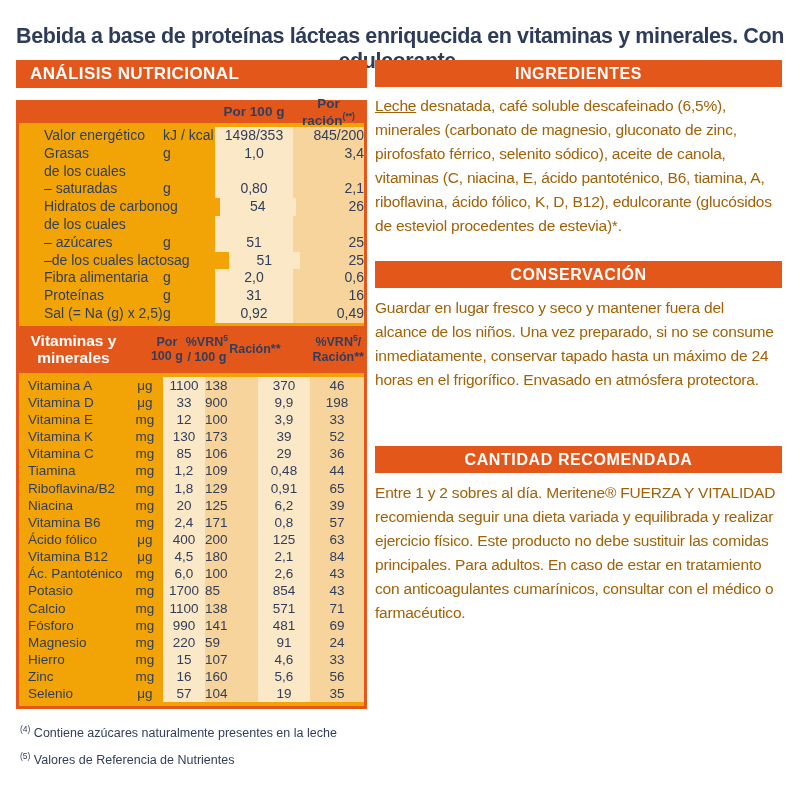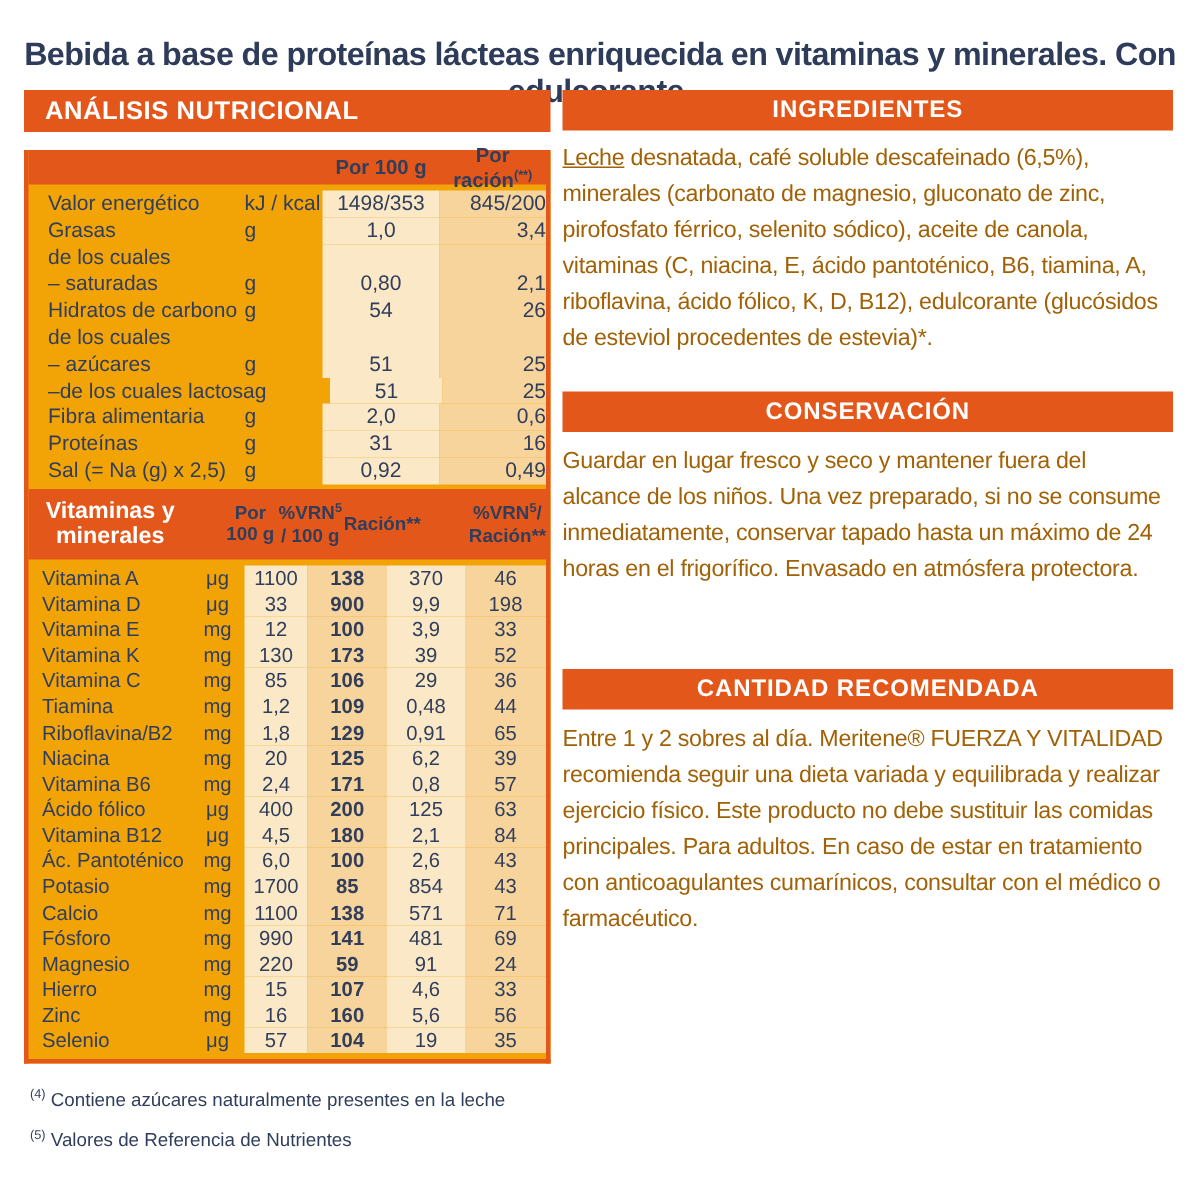--- a/index.html
+++ b/index.html
@@ -13,42 +13,42 @@
        font-size:17px;letter-spacing:0.4px;}
   .analysis-bar{padding-left:14px;width:337px;}
   .table-wrap{margin-top:12px;width:345px;border-left:3px solid #e4571b;
               border-right:3px solid #e4571b;border-bottom:3px solid #e4571b;
               background:#f2a407;}
   .macro-header{display:flex;background:#e4571b;height:23px;align-items:center;
                 color:#303e5c;font-weight:bold;font-size:13.5px;}
   .macro-header .sp{flex:1;}
   .mh-c1{width:78px;text-align:center;}
   .mh-c2{width:71px;text-align:center;}
-  .macro-body{padding:4px 0 3px 4px;}
+  .macro-body{padding:4px 0 3px 16px;}
   .m-row{display:flex;height:17.8px;line-height:17.8px;font-size:14px;}
   .m-label{flex:1;padding-left:9px;white-space:nowrap;}
   .m-unit{width:52px;text-align:left;}
   .m-v1{width:78px;text-align:center;background:#fae8c6;}
   .m-v2{width:71px;text-align:right;background:#f6d49b;}
   .vit-header{display:flex;background:#e4571b;height:47px;color:#303e5c;
               font-weight:bold;font-size:12.5px;}
   .vh-title{width:108px;padding-left:9px;color:#ffffff;font-size:15.5px;
             display:flex;align-items:center;line-height:1.1;text-align:center;}
   .vh-unit{width:36px;}
   .vh-cell{display:flex;align-items:center;justify-content:center;text-align:center;line-height:1.15;}
   .vh-c1{width:42px;}
   .vh-c2{width:53px;}
   .vh-c3{width:52px;}
   .vh-c4{width:54px;margin-left:32px;}
   .vit-body{padding:4px 0 4px 0;}
   .v-row{display:flex;height:17.15px;line-height:17.15px;font-size:13.5px;}
   .v-label{flex:1;padding-left:9px;white-space:nowrap;}
   .v-unit{width:36px;text-align:center;}
   .v-c1{width:42px;text-align:center;background:#fae8c6;}
-  .v-c2{width:53px;text-align:center;background:#f6d49b;font-weight:bold;}
+  .v-c2{width:53px;text-align:left;background:#f6d49b;}
   .v-c3{width:52px;text-align:center;background:#fae8c6;}
   .v-c4{width:54px;text-align:center;background:#f6d49b;}
   sup{font-size:8.5px;}
   .footnotes{margin-top:9px;padding-left:4px;font-size:12.5px;line-height:22px;color:#303e5c;}
   
   .right-col{position:absolute;left:375px;top:60px;width:407px;height:720px;}
   .section-bar{position:absolute;left:0;width:407px;text-align:center;
                background:#e4571b;color:#fff;font-weight:bold;height:27px;
                line-height:27px;font-size:16px;letter-spacing:0.6px;}
   .section-text{position:absolute;left:0;width:404px;font-size:15.5px;

